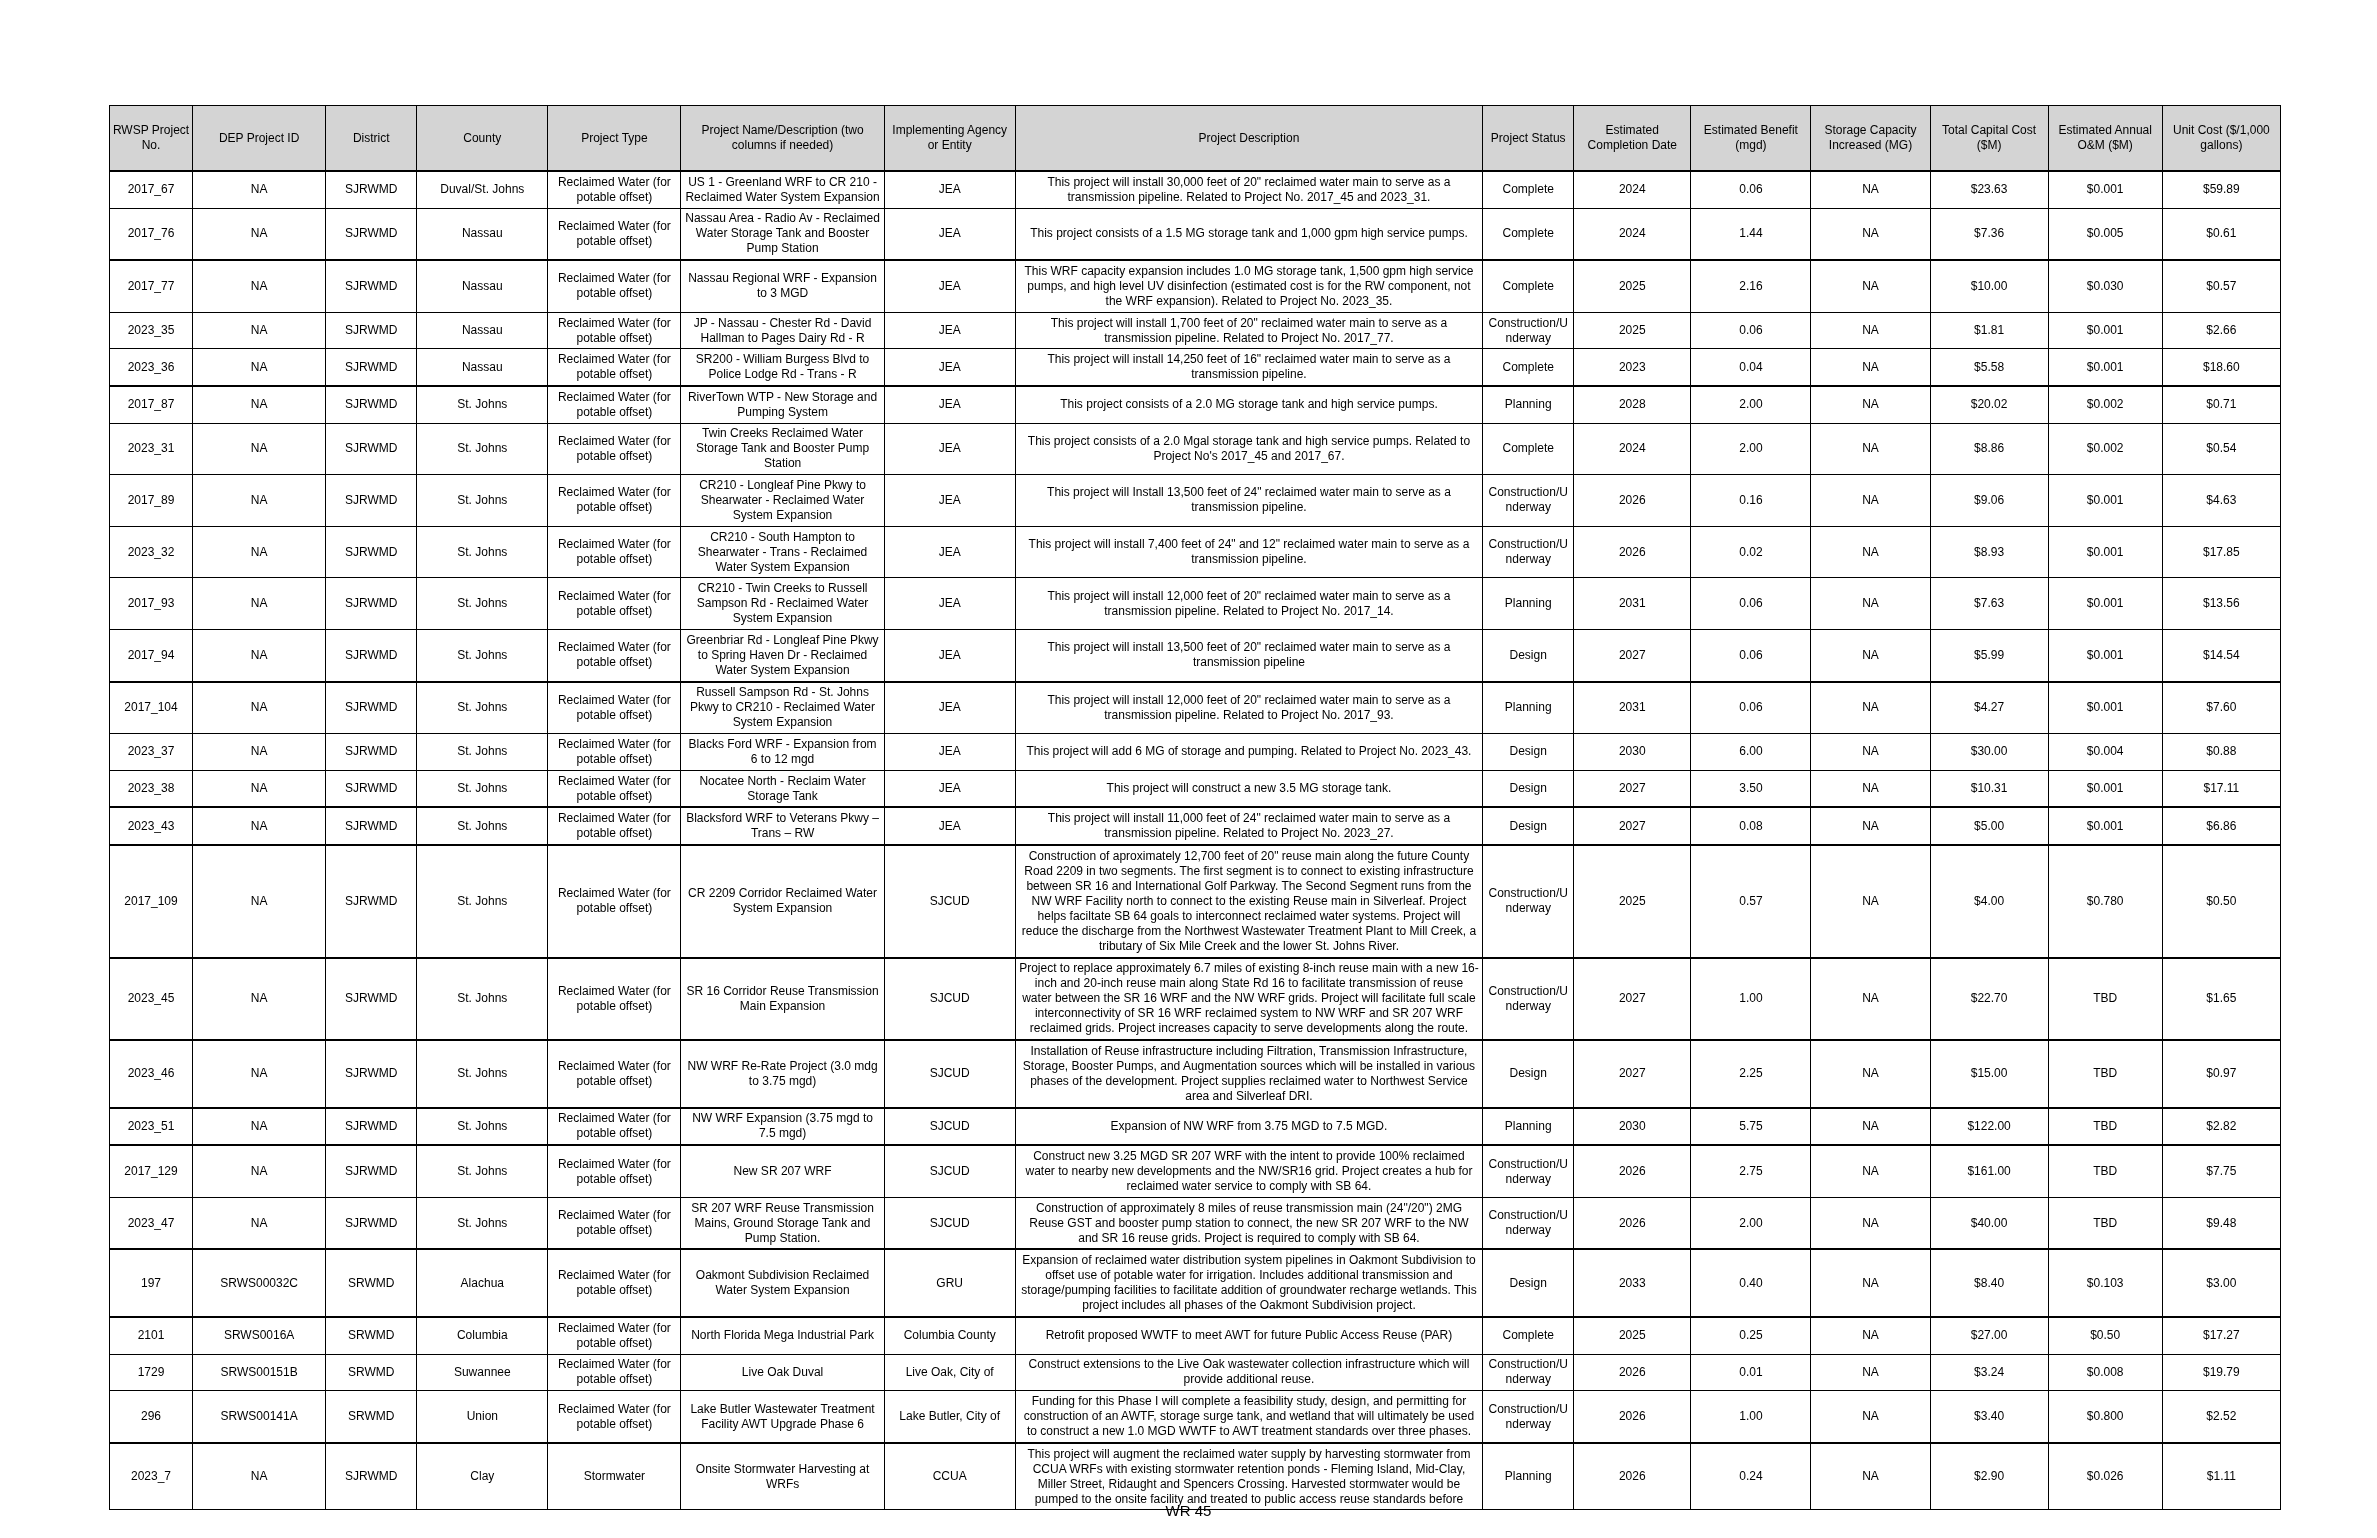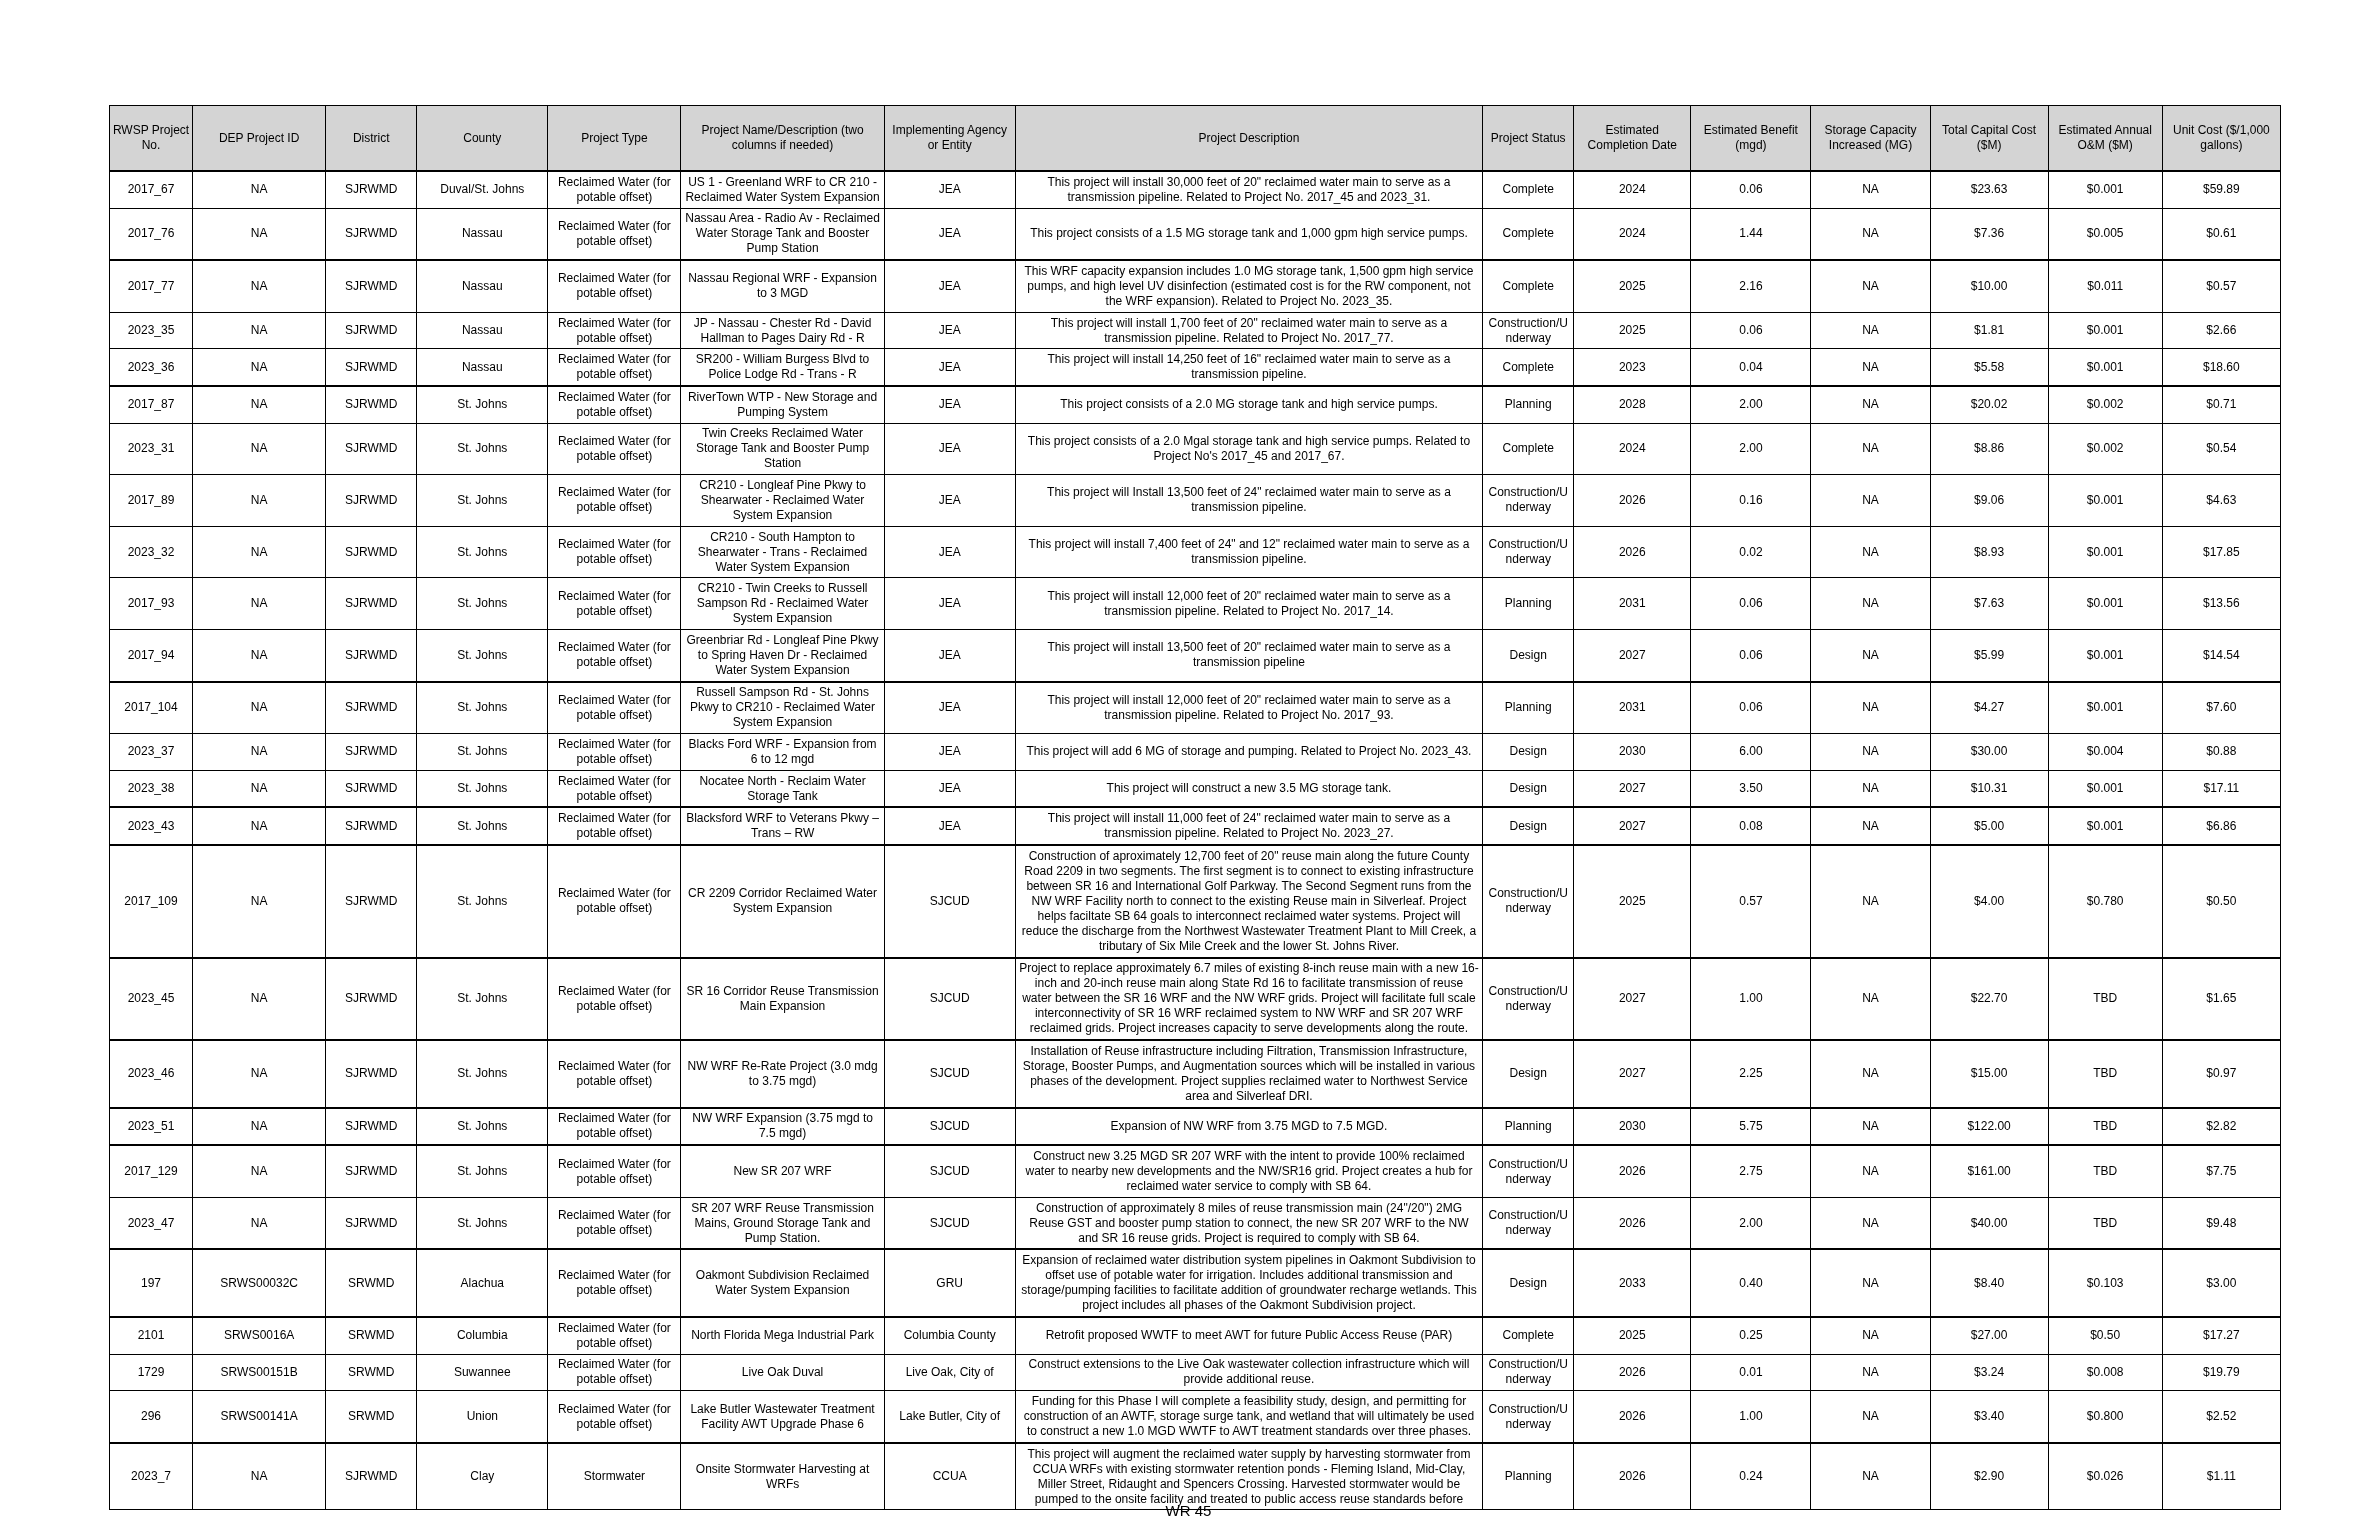--- a/index.html
+++ b/index.html
@@ -151,21 +151,21 @@
             <td class="col3">Nassau</td>
             <td class="col4">Reclaimed Water (for potable offset)</td>
             <td class="col5">Nassau Regional WRF - Expansion to 3 MGD</td>
             <td class="col6">JEA</td>
             <td class="col7">This WRF capacity expansion includes 1.0 MG storage tank, 1,500 gpm high service pumps, and high level UV disinfection (estimated cost is for the RW component, not the WRF expansion). Related to Project No. 2023_35.</td>
             <td class="col8">Complete</td>
             <td class="col9">2025</td>
             <td class="col10">2.16</td>
             <td class="col11">NA</td>
             <td class="col12">$10.00</td>
-            <td class="col13">$0.011</td>
+            <td class="col13">$0.030</td>
             <td class="col14">$0.57</td>
           </tr>
           <tr>
             <td class="col0">2023_35</td>
             <td class="col1">NA</td>
             <td class="col2">SJRWMD</td>
             <td class="col3">Nassau</td>
             <td class="col4">Reclaimed Water (for potable offset)</td>
             <td class="col5">JP - Nassau - Chester Rd - David Hallman to Pages Dairy Rd - R</td>
             <td class="col6">JEA</td>

